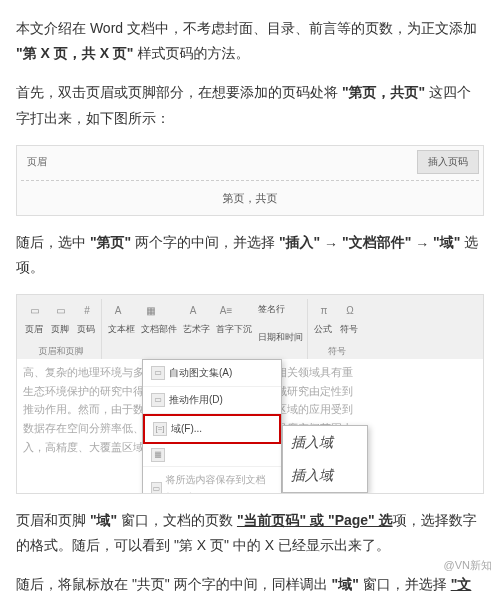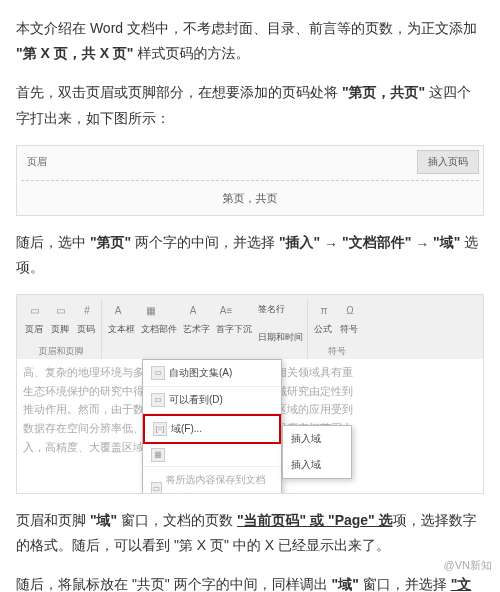--- a/index.html
+++ b/index.html
@@ -20,21 +20,21 @@
     .rsection:last-child { border-right: none; }
     .iconrow { display: flex; gap: 6px; margin-bottom: 2px; }
     .ribicon { width: 20px; height: 20px; display: flex; align-items: center; justify-content: center; font-size: 10px; color: #888; }
     .riblabel { font-size: 9px; color: #555; white-space: nowrap; }
     .sectiontitle { font-size: 9px; color: #888; margin-top: 4px; text-align: left; }
     .dropdown { position: absolute; left: 125px; top: 64px; width: 140px; background: #fff; border: 1px solid #bbb; box-shadow: 2px 2px 6px rgba(0,0,0,0.2); font-size: 10px; }
     .dditem { padding: 4px 8px; color: #444; border-bottom: 1px solid #f0f0f0; display: flex; align-items: center; gap: 4px; }
     .dditem:last-child { border-bottom: none; }
     .dditem.hl { border: 2px solid #c00; }
     .ddicon { width: 14px; height: 14px; background: #eee; border: 1px solid #ccc; display: inline-block; font-size: 8px; text-align: center; line-height: 12px; color: #999; }
-    .submenu { position: absolute; left: 265px; top: 130px; width: 70px; background: #fff; border: 1px solid #bbb; box-shadow: 2px 2px 6px rgba(0,0,0,0.2); font-size: 10px; }
+    .submenu { position: absolute; left: 265px; top: 130px; width: 86px; background: #fff; border: 1px solid #bbb; box-shadow: 2px 2px 6px rgba(0,0,0,0.2); font-size: 14px; font-style: italic; }
     .smitem { padding: 4px 8px; color: #444; }
     .wmfix { position: fixed; right: 8px; bottom: 16px; font-size: 11px; color: #aaa; }
     .rightcol { display: flex; flex-direction: column; gap: 12px; font-size: 9px; color: #555; }
     .rightcol span { white-space: nowrap; }
     .docbk { position: absolute; top: 64px; left: 0; right: 0; bottom: 0; background: #fff; padding: 4px 6px; color: #aaa; font-size: 11px; line-height: 1.7; overflow: hidden; }
   </style>
 </head>
 <body>
 
 <p>
@@ -125,21 +125,21 @@
     <div>数据存在空间分辨率低、时间分辨率不足等问题，大尺度空间范围内</div>
     <div>入，高精度、大覆盖区域的数据来源逐渐成为研究中的</div>
   </div>
   <div class="dropdown">
     <div class="dditem">
         <span class="ddicon">▭</span>
         <span>自动图文集(A)</span>
       </div>
     <div class="dditem">
         <span class="ddicon">▭</span>
-        <span>可以看到(D)</span>
+        <span>推动作用(D)</span>
       </div>
     <div class="dditem hl">
         <span class="ddicon">[=]</span>
         <span>域(F)...</span>
       </div>
     <div class="dditem">
         <span class="ddicon">▦</span>
       </div>
     <div class="dditem" style="color:#aaa;">
         <span class="ddicon">▭</span>

